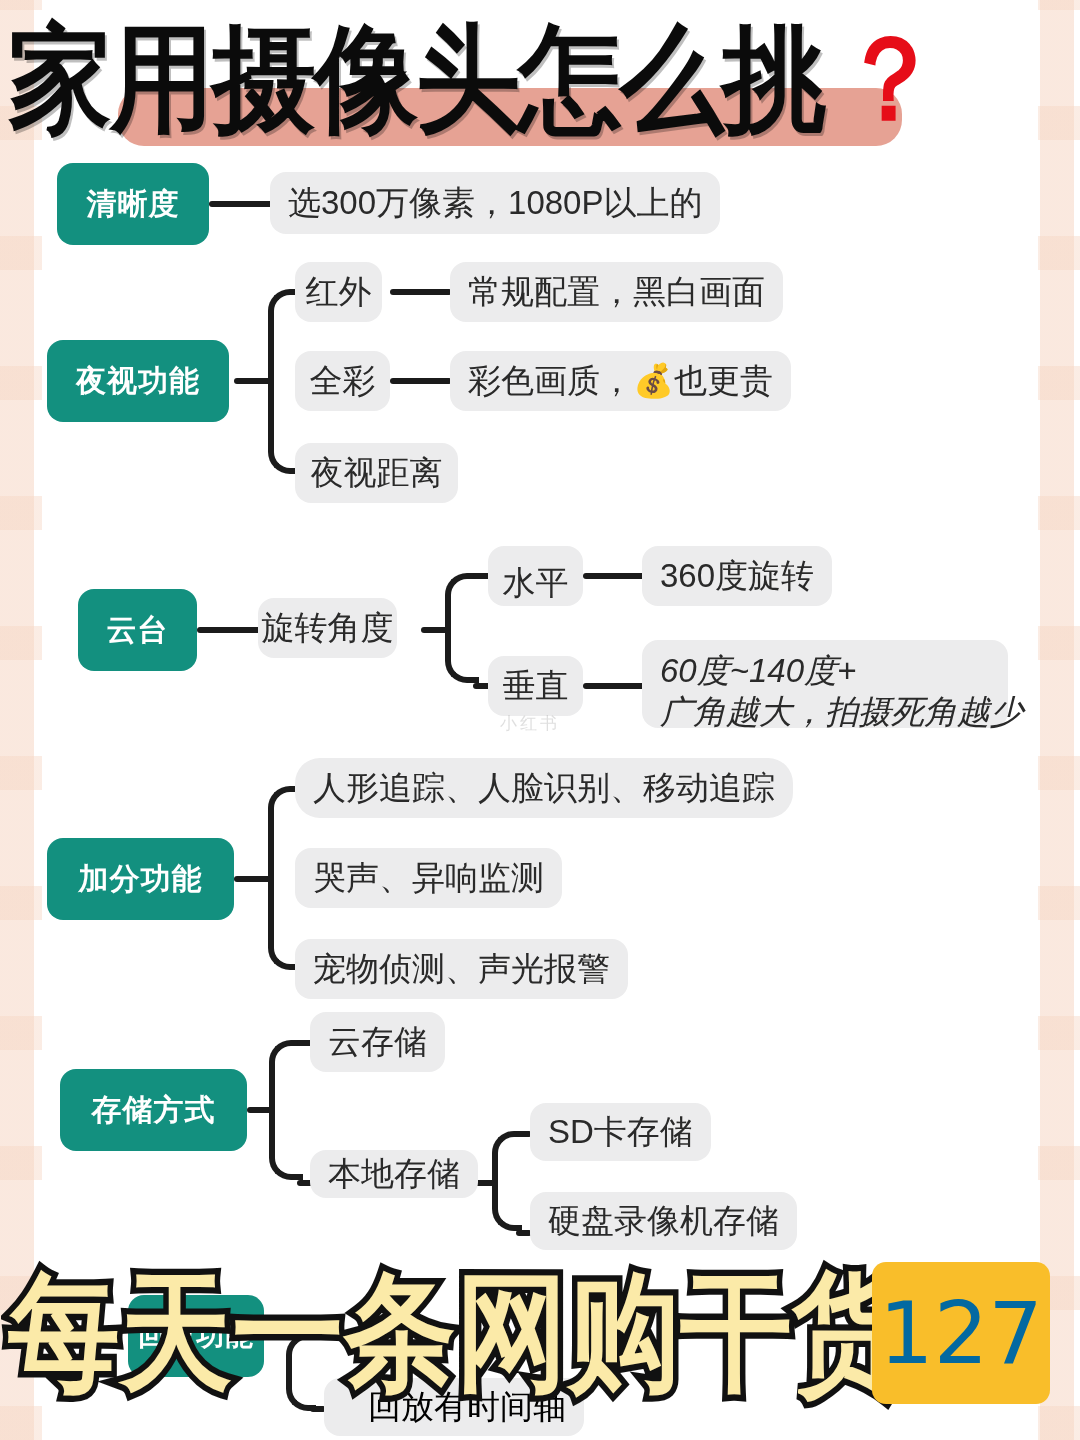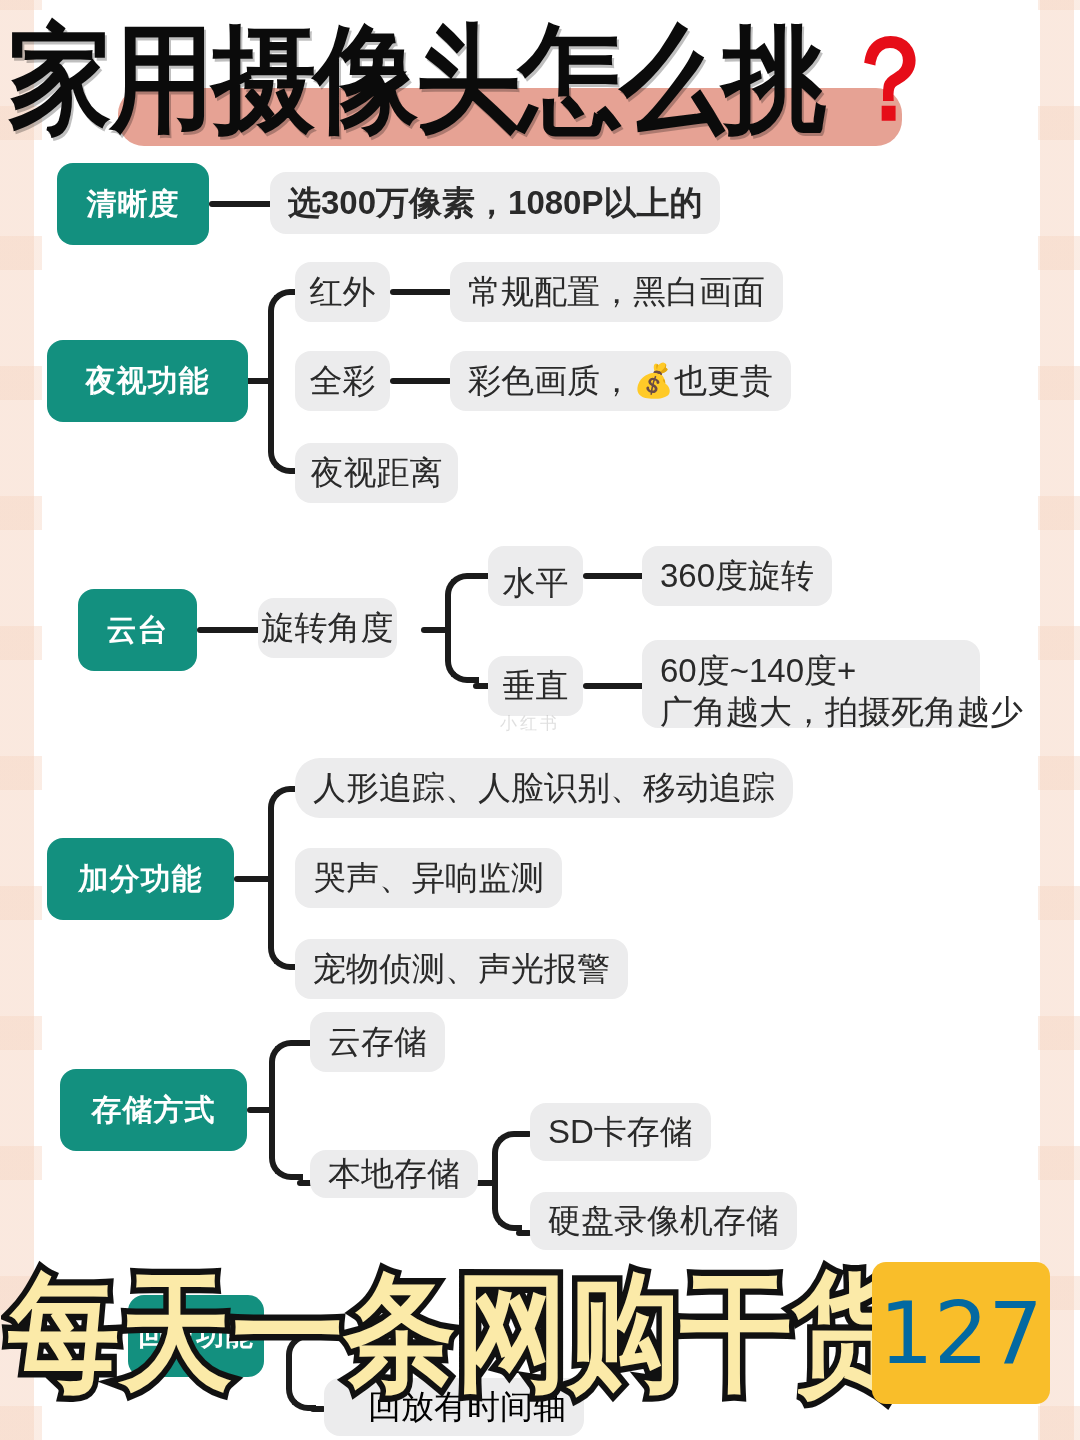--- a/index.html
+++ b/index.html
@@ -129,34 +129,34 @@
   <span id="title-text">家用摄像头怎么挑</span>
   <span id="title-qmark">？</span>
 </div>
 
 <div id="canvas">
 
   <div class="green-node" style="left:57px; top:163px; width:152px; height:82px;">
     <span>清晰度</span>
   </div>
   <div class="hline" style="left:209px; top:201px; width:64px;"></div>
-  <div class="pill" style="left:270px; top:172px; height:62px;font-weight:bold;">
+  <div class="pill" style="left:270px; top:172px; height:62px;">
     <span>选300万像素，1080P以上的</span>
   </div>
 
-  <div class="green-node" style="left:47px; top:340px; width:201px; height:82px;">
+  <div class="green-node" style="left:47px; top:340px; width:182px; height:82px;">
     <span>夜视功能</span>
   </div>
   <div class="hline" style="left:234px; top:378px; width:40px;"></div>
   <div class="bracket" style="left:268px; top:289px; width:34px; height:185px;"></div>
   <div class="hline" style="left:296px; top:289px; width:22px;"></div>
   <div class="hline" style="left:296px; top:378px; width:22px;"></div>
   <div class="hline" style="left:296px; top:471px; width:22px;"></div>
 
-  <div class="pill center" style="left:295px; top:262px; width:95px; height:60px;">
+  <div class="pill center" style="left:295px; top:262px; width:87px; height:60px;">
     <span>红外</span>
   </div>
   <div class="hline" style="left:390px; top:289px; width:62px;"></div>
   <div class="pill" style="left:450px; top:262px; height:60px;">
     <span>常规配置，黑白画面</span>
   </div>
 
   <div class="pill center" style="left:295px; top:351px; width:95px; height:60px;">
     <span>全彩</span>
   </div>
@@ -189,21 +189,21 @@
     <span>360度旋转</span>
   </div>
 
   <div class="pill center" style="left:488px; top:656px; width:95px; height:60px;">
     <span>垂直</span>
   </div>
   <div class="watermark" style="left:500px; top:712px;">
     <span>小红书</span>
   </div>
   <div class="hline" style="left:583px; top:683px; width:62px;"></div>
-  <div class="pill multi" style="left:642px; top:640px; width:338px; height:88px;">
+  <div class="pill multi" style="left:642px; top:640px; width:366px; height:88px;font-style:italic;">
     <div>60度~140度+</div>
     <div>广角越大，拍摄死角越少</div>
   </div>
 
   <div class="green-node" style="left:47px; top:838px; width:187px; height:82px;">
     <span>加分功能</span>
   </div>
   <div class="hline" style="left:234px; top:876px; width:40px;"></div>
   <div class="bracket" style="left:268px; top:786px; width:34px; height:184px;"></div>
   <div class="hline" style="left:296px; top:786px; width:14px;"></div>

